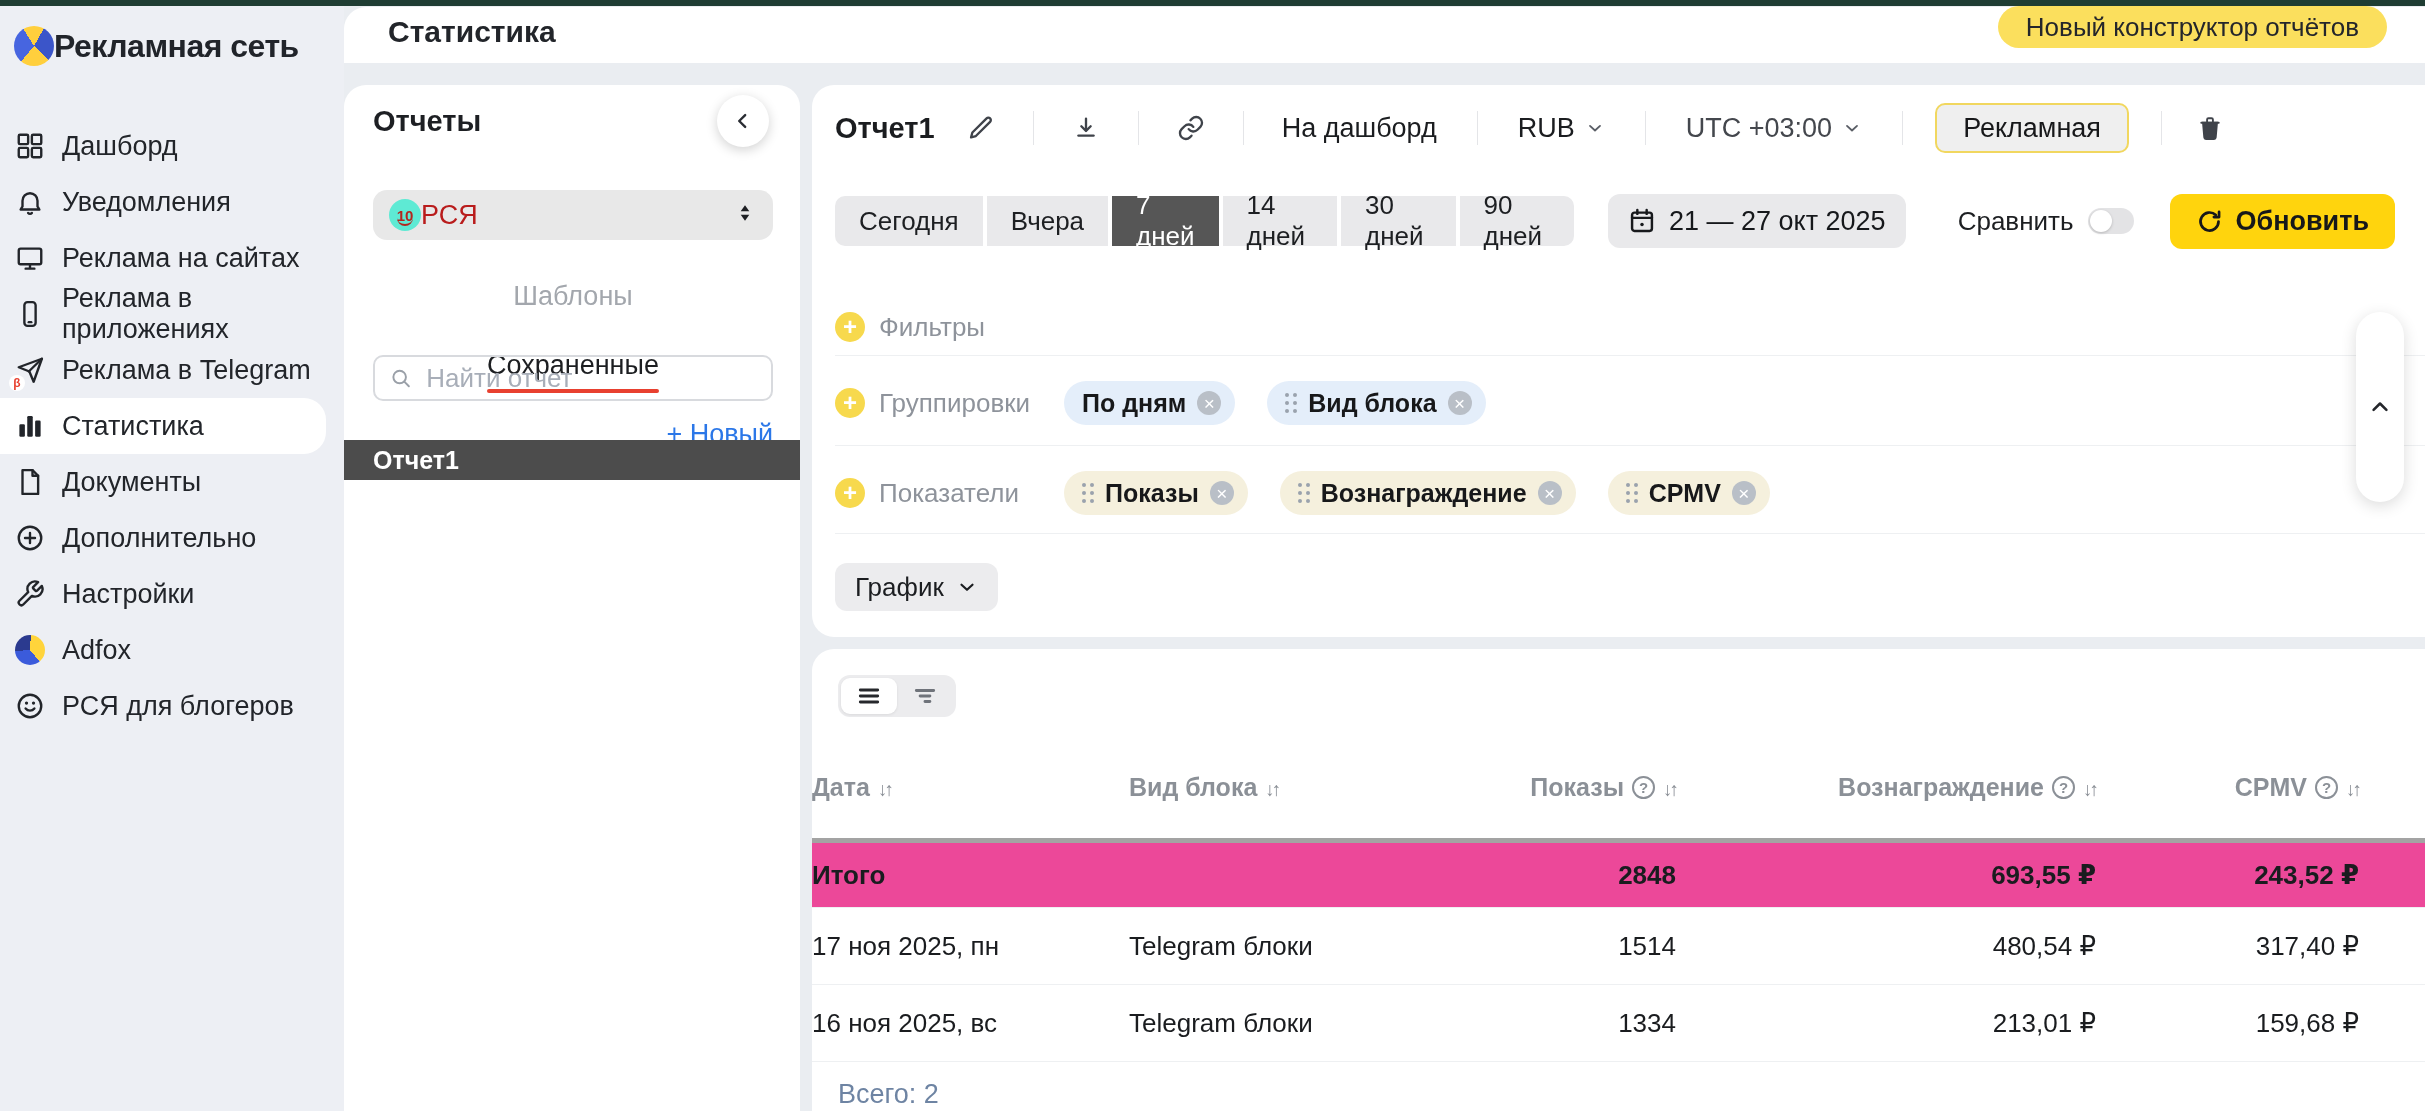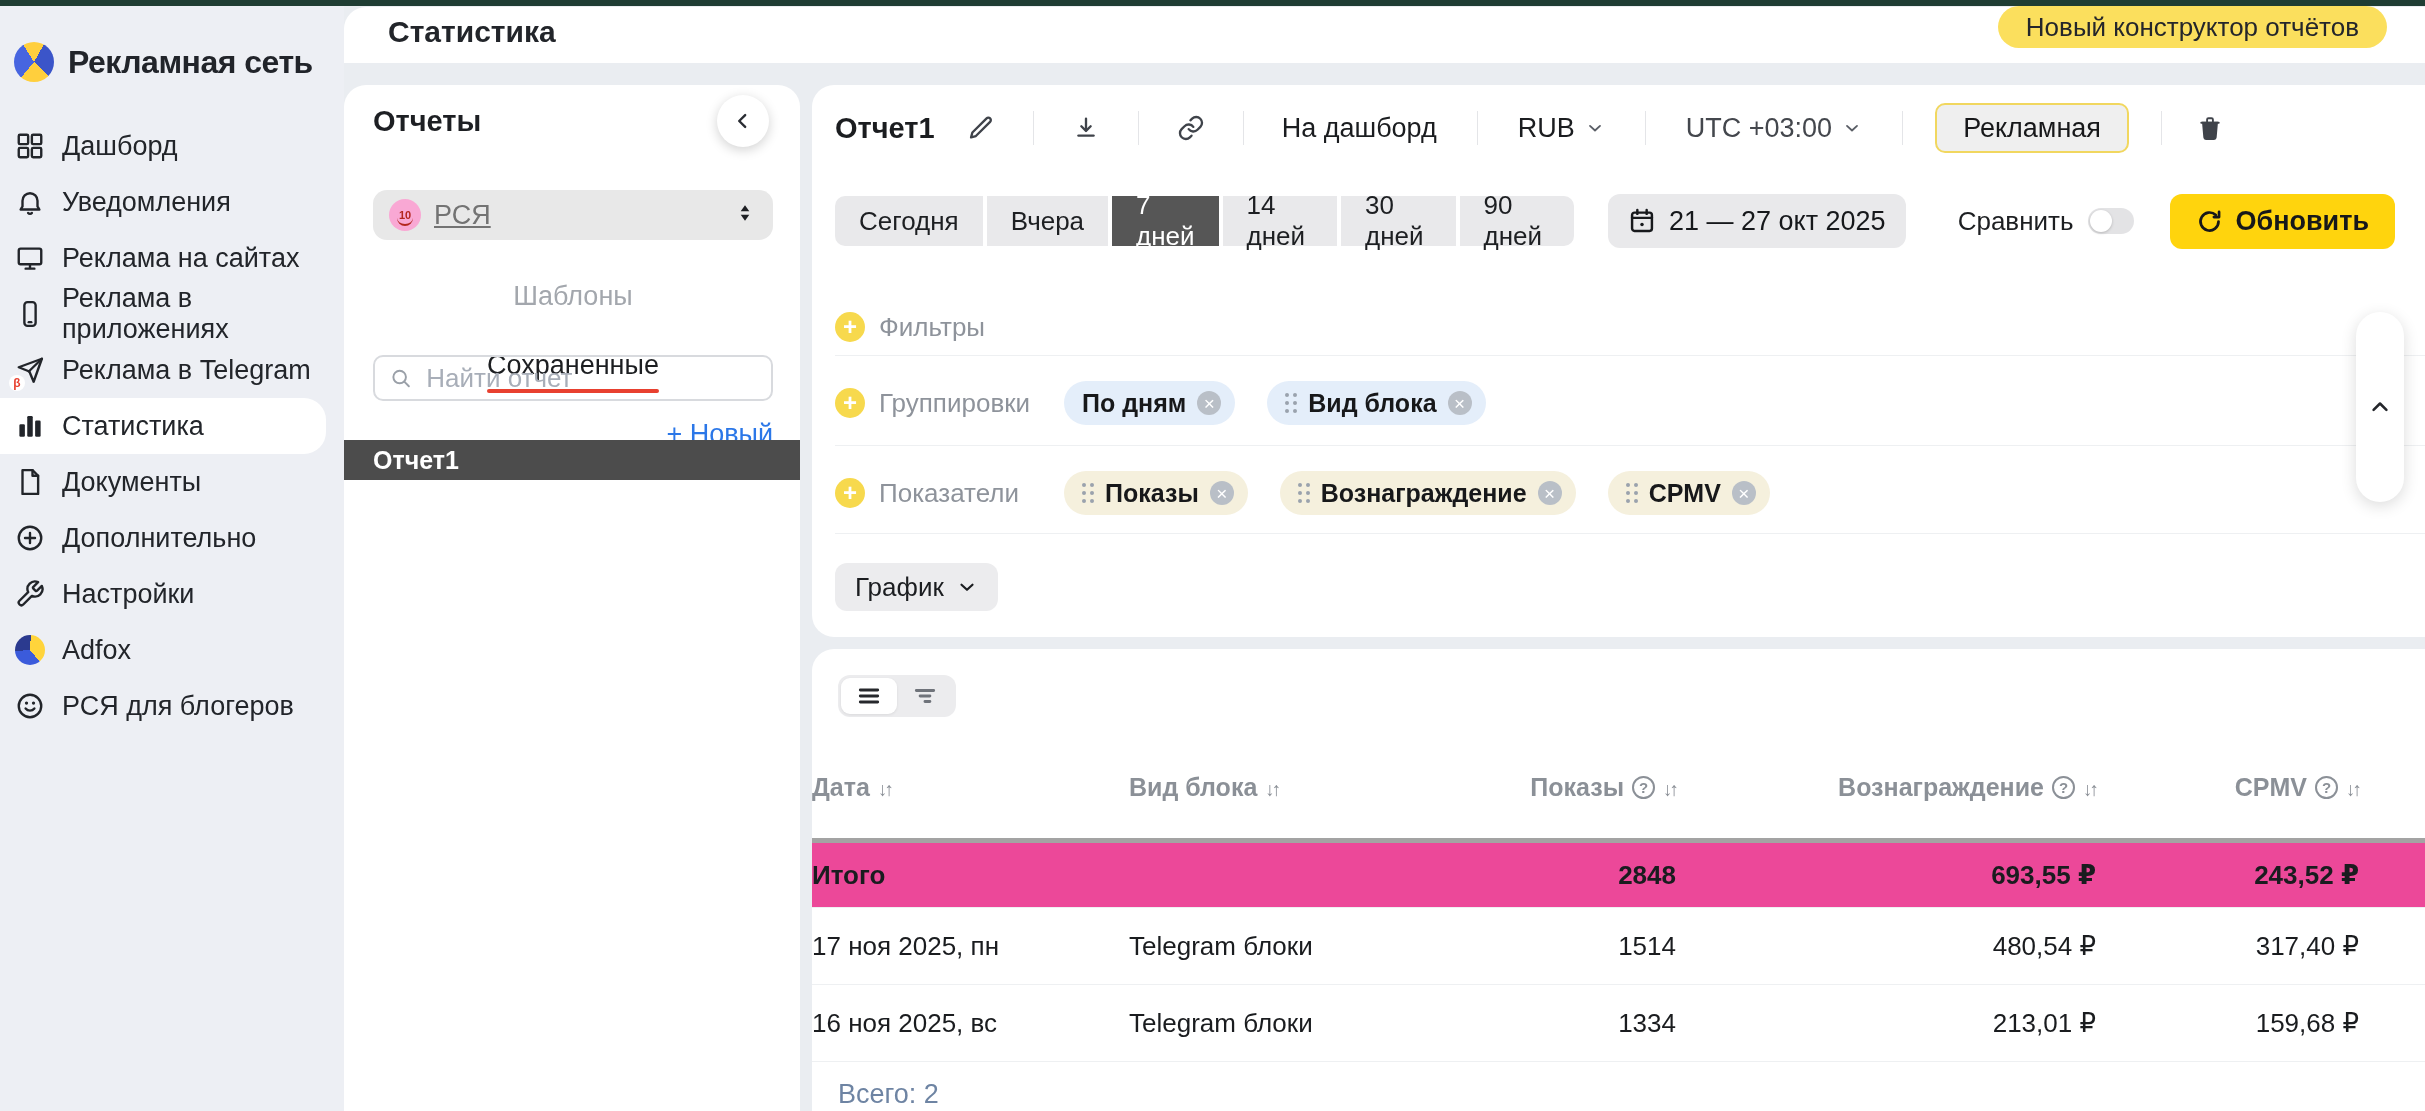--- a/index.html
+++ b/index.html
@@ -2,21 +2,21 @@
 <html><head>
 <meta charset="utf-8">
 <style>
   html,body{margin:0;padding:0;overflow:hidden;}
   body{font-family:"Liberation Sans","DejaVu Sans",sans-serif;background:#eaedf1;}
   #screen{position:relative;width:2425px;height:1111px;background:#eaedf1;overflow:hidden;}
   .greenbar{position:absolute;left:0;top:0;right:0;height:6px;background:#1f3d33;}
 
   
   .sidebar{position:absolute;left:0;top:6px;width:344px;bottom:0;background:#edeff4;}
-  .logo{display:flex;align-items:center;gap:14px;padding:36px 0 0 14px;}
+  .logo{display:flex;align-items:center;padding:20px 0 0 14px;}
   .logo-circle{width:40px;height:40px;border-radius:50%;flex:none;
     background:conic-gradient(from 220deg,#4765e0 0 30%,#ffcf3d 30% 47%,#3b55c9 47% 76%,#ffcf3d 76% 100%);}
   .logo-text{font-size:32px;font-weight:bold;color:#21242a;letter-spacing:-0.5px;white-space:nowrap;}
   .nav{position:absolute;top:112px;left:0;right:0;}
   .nav-item{height:56px;display:flex;align-items:center;gap:17px;padding-left:15px;font-size:27px;color:#22252a;cursor:pointer;}
   .nav-item svg{flex:none;}
   .nav-item.active{background:#fff;border-radius:0 22px 22px 0;width:326px;box-sizing:border-box;}
   .beta-wrap{position:relative;width:30px;height:30px;flex:none;}
   .beta-badge{position:absolute;left:-6px;bottom:-6px;width:16px;height:16px;border-radius:50%;background:#fff;
     color:#e8402f;font-size:12px;font-weight:bold;display:flex;align-items:center;justify-content:center;}
@@ -29,25 +29,25 @@
   .top-btn{position:absolute;right:38px;top:6px;height:42px;padding:0 28px;border-radius:21px;background:#fbdf5d;
     display:flex;align-items:center;font-size:26px;color:#24262b;cursor:pointer;white-space:nowrap;}
 
   
   .reports-card{position:absolute;left:344px;top:85px;width:456px;bottom:0;background:#fff;border-radius:22px 22px 0 0;}
   .reports-title{position:absolute;left:29px;top:20px;font-size:29px;font-weight:bold;color:#1d1f23;}
   .collapse-btn{position:absolute;left:373px;top:10px;width:52px;height:52px;border-radius:50%;background:#fff;
     box-shadow:0 3px 12px rgba(0,0,0,0.18);display:flex;align-items:center;justify-content:center;cursor:pointer;}
   .account-select{position:absolute;left:29px;top:105px;width:400px;height:50px;background:#e8e8e8;border-radius:14px;
     display:flex;align-items:center;padding:0 16px;box-sizing:border-box;cursor:pointer;}
-  .acct-badge{width:32px;height:32px;border-radius:50%;background:#f9a8d4;color:#b3261e;font-size:11px;font-weight:bold;
+  .acct-badge{width:32px;height:32px;border-radius:50%;background:#5eead4;color:#b3261e;font-size:15px;font-weight:bold;
     display:flex;align-items:center;justify-content:center;flex:none;position:relative;}
   .acct-badge:after{content:"";position:absolute;left:8px;bottom:5px;width:16px;height:8px;border:2px solid #b3261e;
     border-top:none;border-left:none;border-right:none;border-radius:0 0 10px 10px;}
-  .acct-name{margin-left:13px;font-size:27px;color:#737373;text-decoration:underline;}
+  .acct-name{font-size:27px;color:#b91c1c;}
   .acct-arrows{margin-left:auto;}
   .tabs{position:absolute;left:29px;top:196px;width:400px;display:flex;align-items:center;gap:38px;font-size:27px;flex-direction:column;}
   .tab{color:#a3a7ad;cursor:pointer;white-space:nowrap;}
   .tab.active{color:#1c1e21;position:relative;}
   .tab.active:after{content:"";position:absolute;left:0;right:0;bottom:-12px;height:4px;border-radius:2px;background:#e8402f;}
   .tab-new{margin-left:auto;color:#2b77e8;cursor:pointer;white-space:nowrap;}
   .search-box{position:absolute;left:29px;top:270px;width:400px;height:46px;border:2px solid #d8dade;border-radius:10px;
     display:flex;align-items:center;gap:12px;padding:0 14px;box-sizing:border-box;}
   .search-box input{border:none;outline:none;font-size:26px;color:#33363c;width:100%;background:transparent;
     font-family:"Liberation Sans","DejaVu Sans",sans-serif;}

